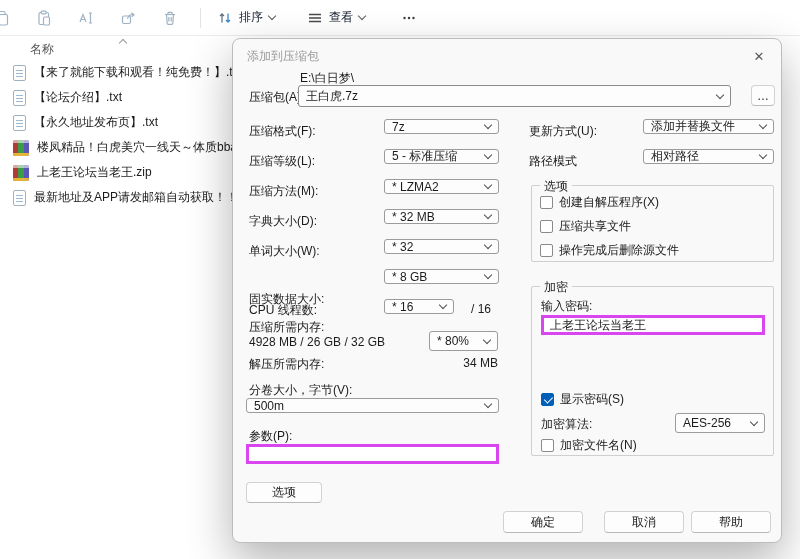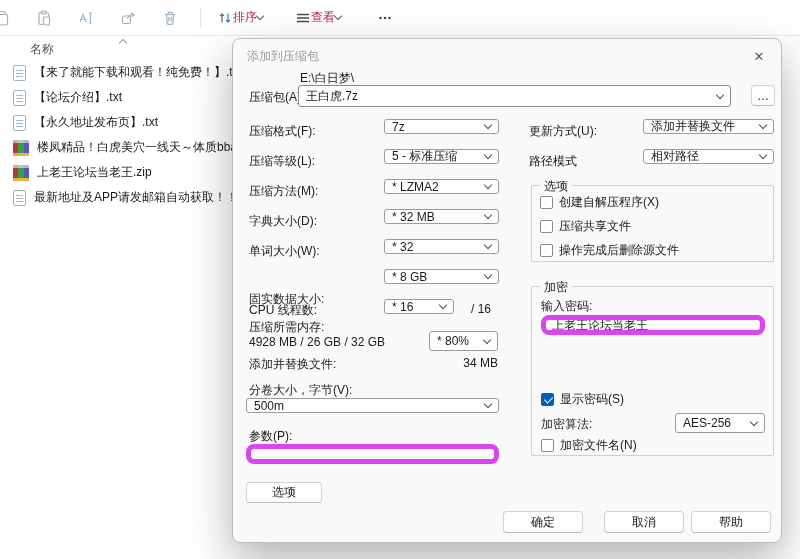--- a/index.html
+++ b/index.html
@@ -6,21 +6,21 @@
   html,body { width:800px; height:559px; overflow:hidden; }
   body {
     font-family:"Liberation Sans","DejaVu Sans",sans-serif;
     font-size:12px; color:#1b1b1b; background:#fff; position:relative;
   }
   
   .toolbar { position:absolute; top:0; left:0; width:800px; height:36px;
     background:#fff; border-bottom:1px solid #ebebeb; display:flex; align-items:center; }
   .tbi { width:36px; height:28px; display:flex; align-items:center; justify-content:center; flex:none; border-radius:4px; }
   .tb-sep { width:1px; height:20px; background:#e3e3e3; flex:none; margin:0 8px 0 12px; }
-  .tb-drop { display:flex; align-items:center; gap:0; height:28px; padding:0 8px; border-radius:4px; color:#be185d; flex:none;font-family:Liberation Mono, monospace; }
+  .tb-drop { display:flex; align-items:center; gap:6px; height:28px; padding:0 8px; border-radius:4px; color:#0f172a; flex:none;font-family:Liberation Mono, monospace; }
   .chev-down { width:6px; height:6px; border-right:1px solid #5a5a5a; border-bottom:1px solid #5a5a5a;
     transform:rotate(45deg); margin-top:-3px; flex:none; }
   
   .col-header { position:absolute; top:41px; left:30px; color:#555; }
   .sort-up { position:absolute; left:120px; top:40px; width:6px; height:6px;
     border-left:1px solid #9a9a9a; border-top:1px solid #9a9a9a; transform:rotate(45deg); }
   .file-list { position:absolute; top:60px; left:0; width:232px; }
   .file-row { height:25px; display:flex; align-items:center; padding-left:13px; white-space:nowrap; overflow:hidden; }
   .fname { margin-left:8px; }
   .ficon { flex:none; }
@@ -38,21 +38,21 @@
   .dlg-title { position:absolute; left:14px; top:9px; color:#9a9a9a; }
   .dlg-close { position:absolute; right:12px; top:7px; width:20px; height:20px; color:#5a5a5a;
     font-size:13px; display:flex; align-items:center; justify-content:center; }
   .lbl { position:absolute; white-space:nowrap; color:#1b1b1b; }
   .combo { position:absolute; height:15px; background:#fdfdfd; border:1px solid #9b9b9b; border-radius:3px;
     display:flex; align-items:center; padding:0 7px; }
   .combo .cv { flex:1; white-space:nowrap; overflow:hidden; }
   .combo .chev-down { margin-left:6px; border-color:#4f4f4f; }
   .btn { position:absolute; background:#fdfdfd; border:1px solid #d2d2d2; border-bottom-color:#b9b9b9;
     border-radius:4px; display:flex; align-items:center; justify-content:center; color:#1b1b1b; }
-  .txt-input { position:absolute; border:5px solid #d946ef; border-radius:8px; background:#fff;
+  .txt-input { position:absolute; border:3px solid #d946ef; border-radius:0; background:#fff;
     padding:0 6px; font:inherit; height:20px; color:#1b1b1b; }
   .group { position:absolute; border:1px solid #cfcfcf; border-radius:2px; }
   .grp-title { position:absolute; top:-8px; left:8px; background:#f9f9f9; padding:0 4px; white-space:nowrap; }
   .cb-row { position:absolute; display:flex; align-items:center; gap:6px; white-space:nowrap; }
   .cb { width:13px; height:13px; border:1px solid #8a8a8a; border-radius:2px; background:#fff; flex:none; position:relative; }
   .cb.checked { background:#005fb8; border-color:#005fb8; }
   .cb.checked::after { content:""; position:absolute; left:4px; top:1px; width:4px; height:7px;
     border-right:1.5px solid #fff; border-bottom:1.5px solid #fff; transform:rotate(45deg); }
   .right-val { text-align:right; }
   svg { display:block; }
@@ -209,21 +209,21 @@
   </div>
   <div class="lbl" style="left:238px; top:263px;">/ 16</div>
 
   <div class="lbl" style="left:16px; top:280px;">压缩所需内存:</div>
   <div class="lbl" style="left:16px; top:296px;">4928 MB / 26 GB / 32 GB</div>
   <div class="combo" style="left:196px; top:292px; width:69px; height:20px;">
     <span class="cv">* 80%</span>
     <span class="chev-down"></span>
   </div>
 
-  <div class="lbl" style="left:16px; top:317px;">添加并替换文件:</div>
+  <div class="lbl" style="left:16px; top:317px;">解压所需内存:</div>
   <div class="lbl right-val" style="left:151px; top:317px; width:114px;">34 MB</div>
 
   <div class="lbl" style="left:16px; top:343px;">分卷大小，字节(V):</div>
   <div class="combo" style="left:13px; top:359px; width:253px;">
     <span class="cv">500m</span>
     <span class="chev-down"></span>
   </div>
 
   <div class="lbl" style="left:16px; top:389px;">参数(P):</div>
   <input class="txt-input" style="left: 13px; top: 405px; width: 253px;" value="">

